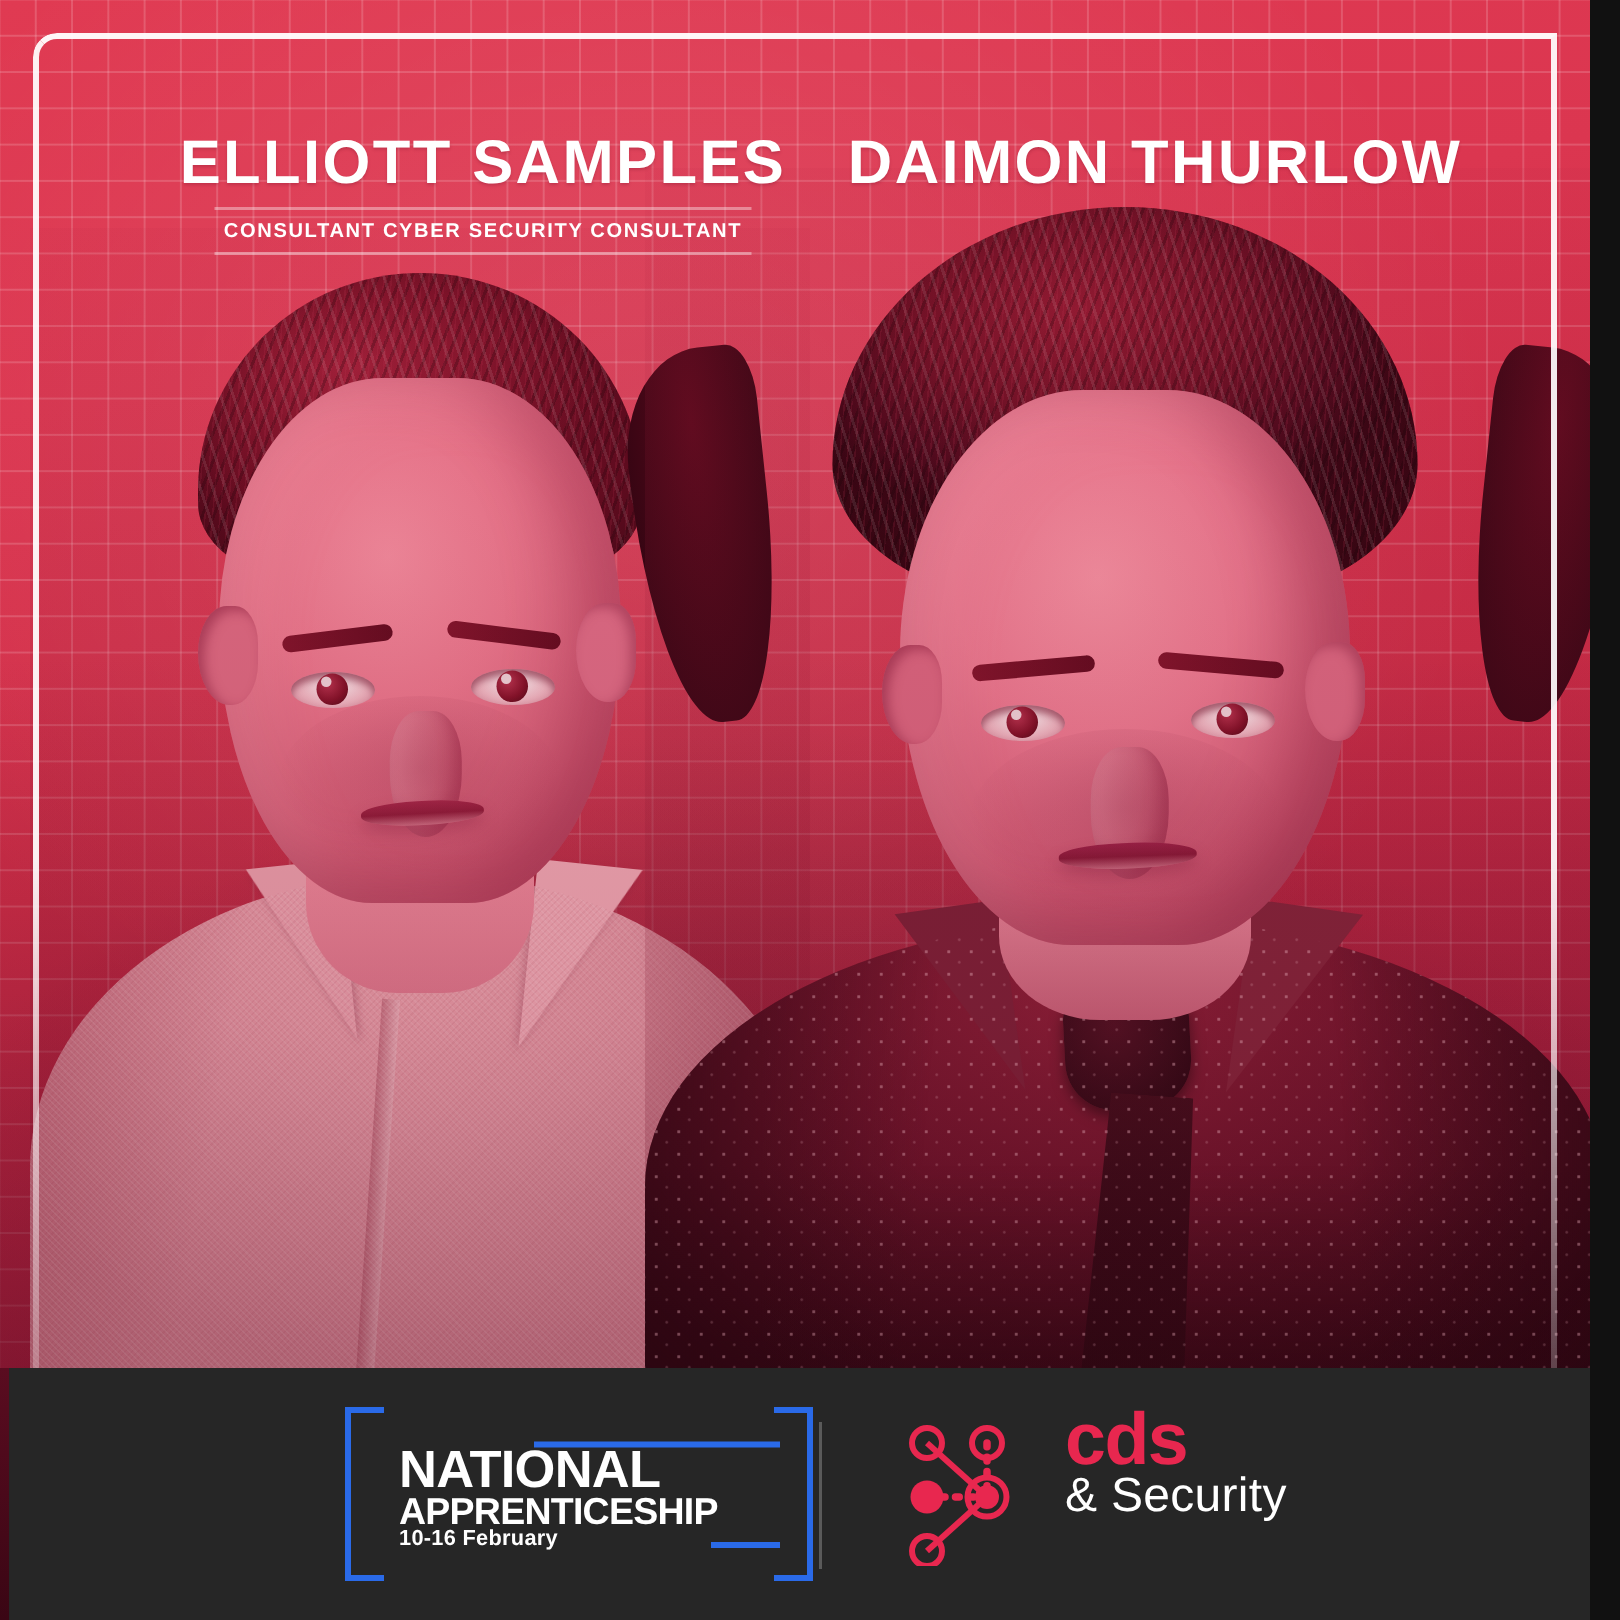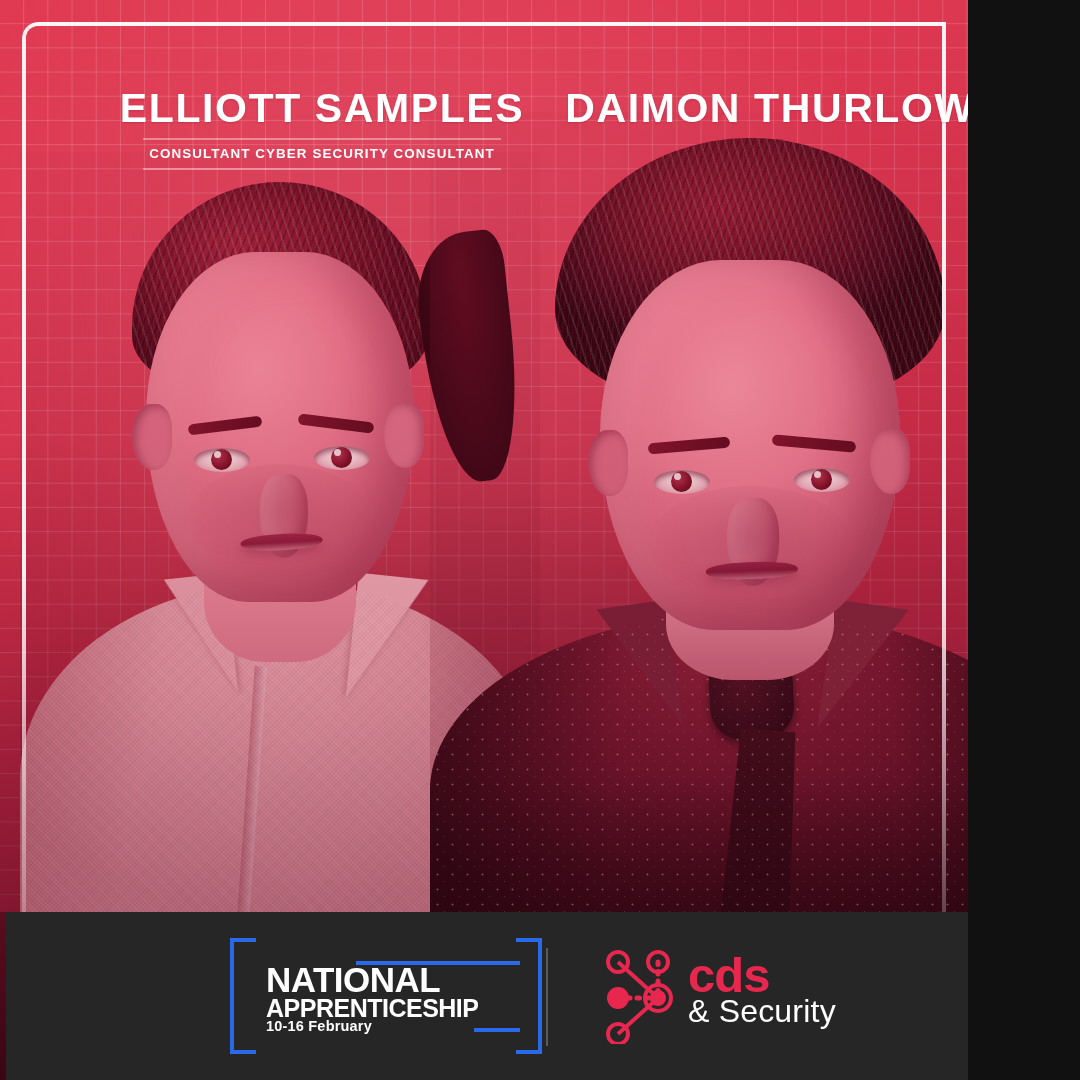--- a/index.html
+++ b/index.html
@@ -5,21 +5,21 @@
   * { margin:0; padding:0; box-sizing:border-box; }
   html,body { width:1080px; height:1080px; }
   body {
     font-family:"Liberation Sans", sans-serif;
     background:#111;
     overflow:hidden;
   }
 
   #poster {
     position:relative;
-    width:968px; height:1080px;
+    width:1060px; height:1080px;
     overflow:hidden;
     background:
       linear-gradient(170deg,#e03a52 0%, #db3650 22%, #cf2e48 48%, #b32342 72%, #8e1a34 92%, #7a1630 100%);
   }
 
   
   .grid {
     position:absolute; inset:0;
     background-image:
       linear-gradient(to right, rgba(255,255,255,0.16) 1px, transparent 1px),
@@ -397,21 +397,21 @@
   }
   .footer-divider {
     position:absolute; left:546px; top:36px;
     width:2px; height:98px;
     background:#5a5a5a;
   }
 
   
   .cds {
     position:absolute; left:596px; top:28px;
-    display:flex; align-items:center; 
+    display:flex; gap:22px;
   }
   .cds-mark { width:92px; height:104px; }
   .cds-words { color:#fff; }
   .cds-cds {
     font-size:49px; font-weight:bold;
     color:#e8274f; line-height:0.82;
     letter-spacing:-1px;
   }
   .cds-line {
     font-size:32px; font-weight:normal;

